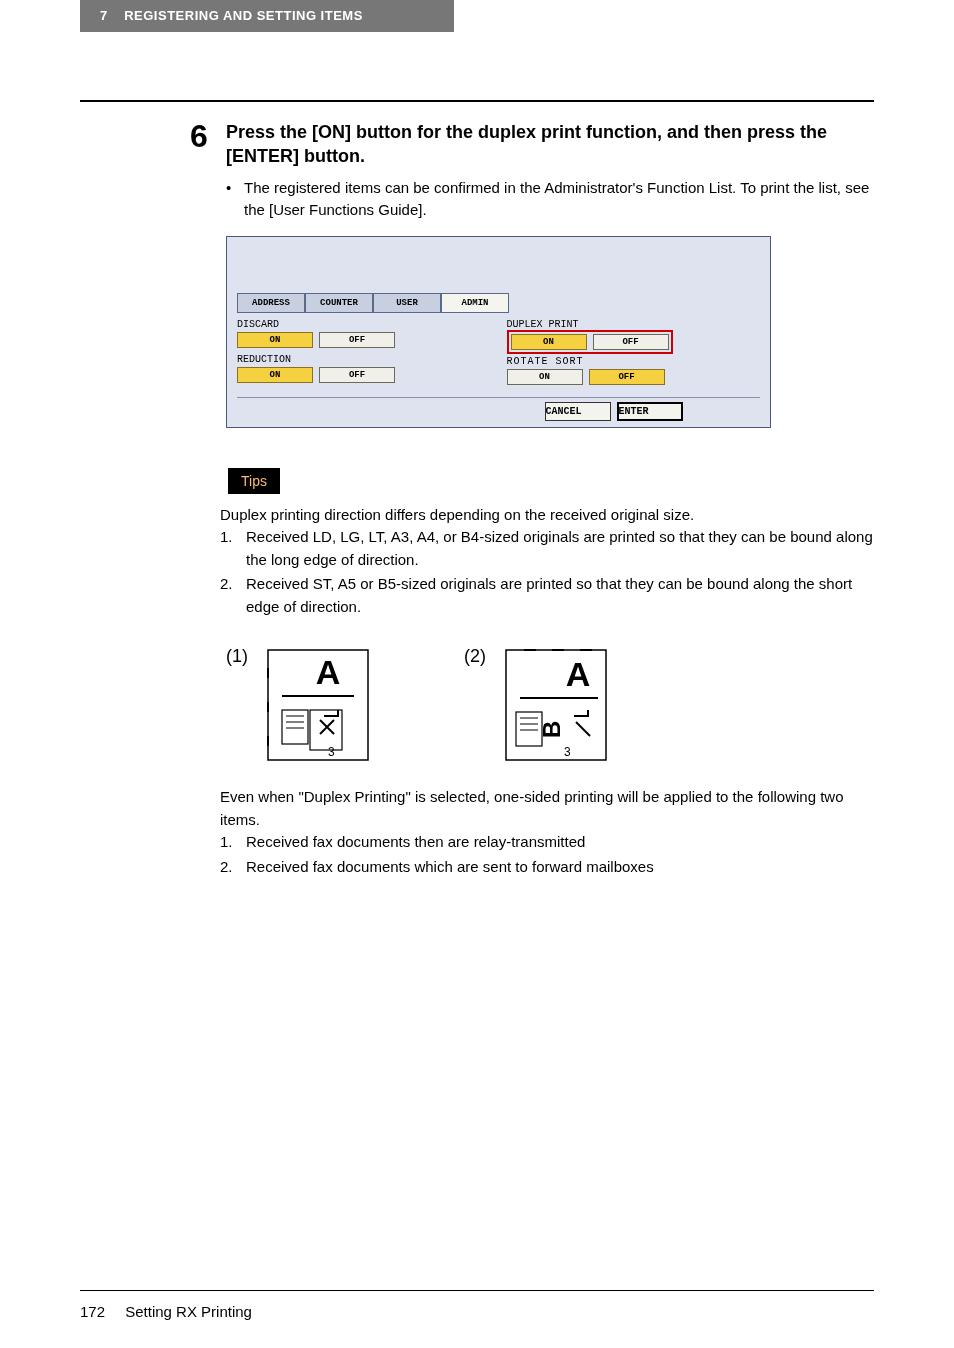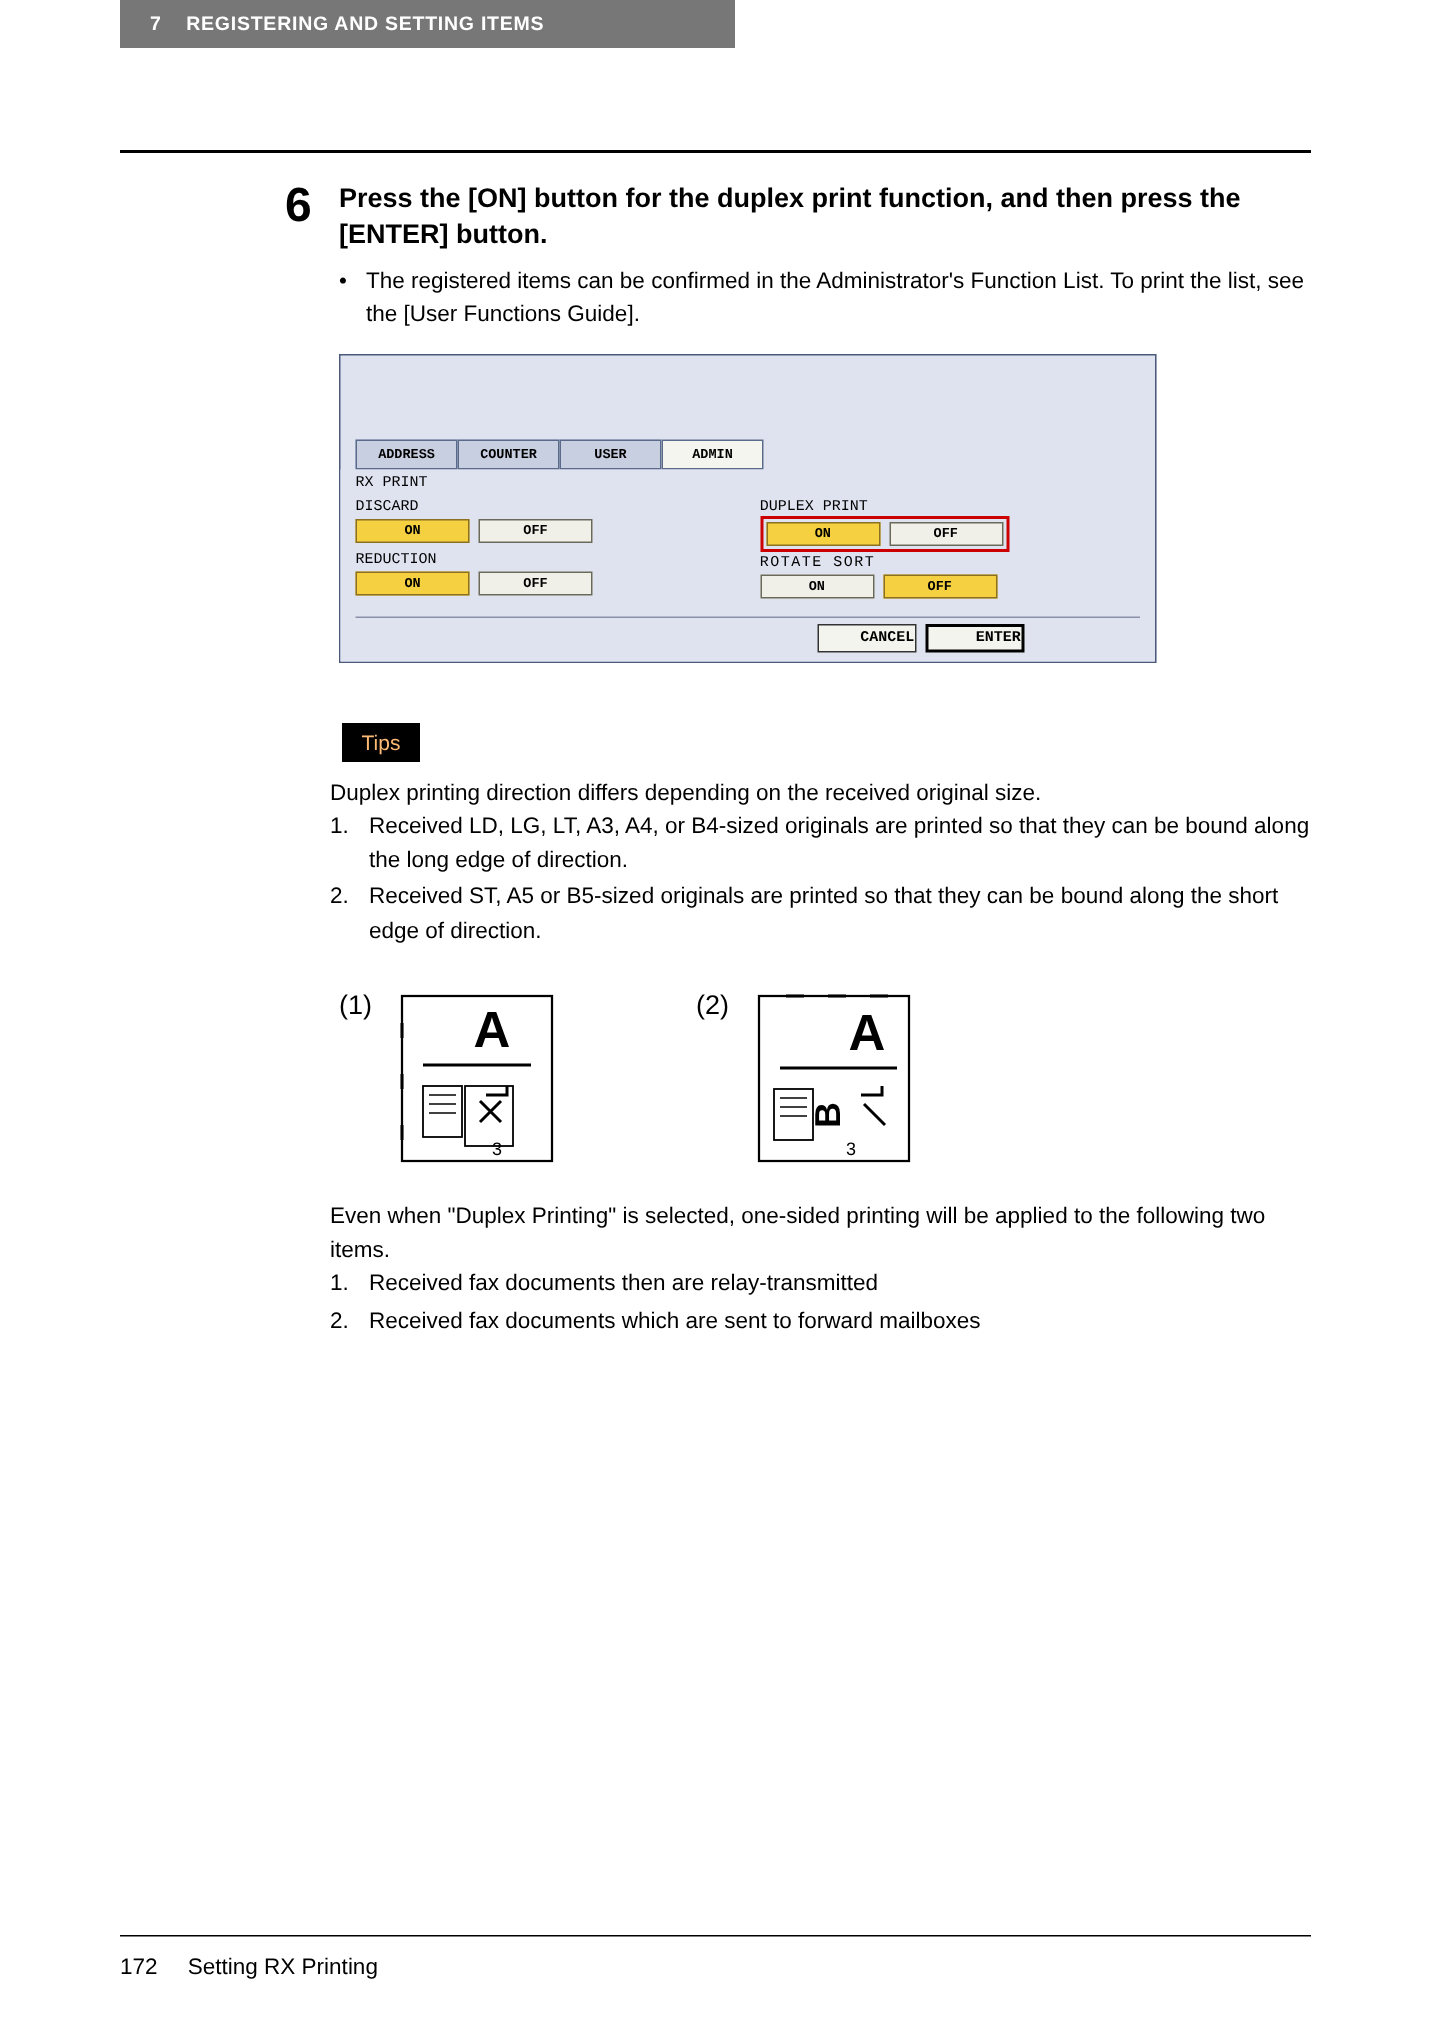--- a/index.html
+++ b/index.html
@@ -8,21 +8,21 @@
       background: #fff;
       width: 954px;
       height: 1348px;
       position: relative;
       color: #000;
     }
     .header-tab {
       position: absolute;
       top: 0;
       left: 80px;
-      width: 410px;
+      width: 374px;
       height: 32px;
       background: #777;
       color: #fff;
       font-weight: bold;
       font-size: 13px;
       padding: 8px 20px;
       letter-spacing: 0.5px;
     }
     .page {
       position: absolute;
@@ -147,21 +147,21 @@
       gap: 6px;
       padding-left: 230px;
     }
     .dlg-btn {
       width: 66px;
       height: 19px;
       border: 1px solid #333;
       background: #f4f4ee;
       font-size: 10px;
       font-weight: bold;
-      text-align: right;
+      text-align: left;
       line-height: 17px;
       font-family: 'Courier New', monospace;
     }
     .dlg-btn.enter {
       border: 2px solid #000;
       line-height: 15px;
     }
     .tips-section {
       margin-left: 140px;
       margin-top: 40px;
@@ -239,21 +239,20 @@
 
       <div class="screenshot">
         <div class="screen-top"></div>
         <div class="screen-tabs">
           <div class="tab">ADDRESS</div>
           <div class="tab">COUNTER</div>
           <div class="tab">USER</div>
           <div class="tab active">ADMIN</div>
         </div>
         <div class="screen-body">
-          <div class="screen-title">RX PRINT</div>
           <div class="cols">
             <div class="col">
               <div class="group-label">DISCARD</div>
               <div class="toggle-row">
                 <div class="tog-btn sel">ON</div>
                 <div class="tog-btn">OFF</div>
               </div>
               <div class="group-label">REDUCTION</div>
               <div class="toggle-row">
                 <div class="tog-btn sel">ON</div>

